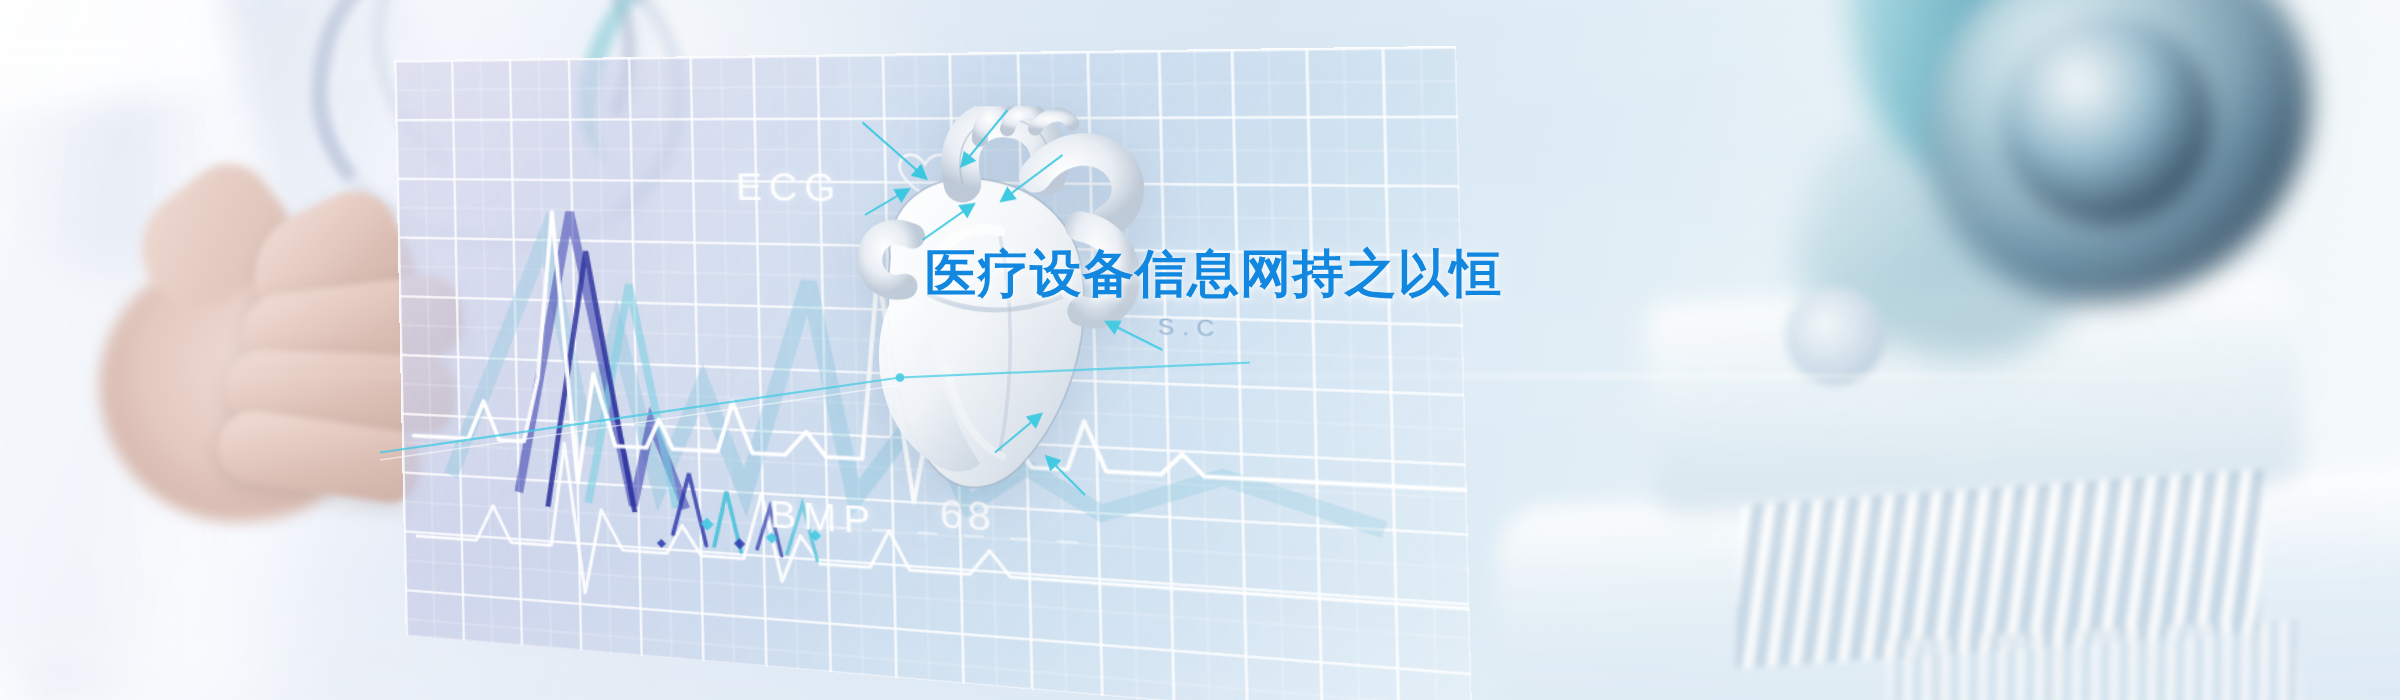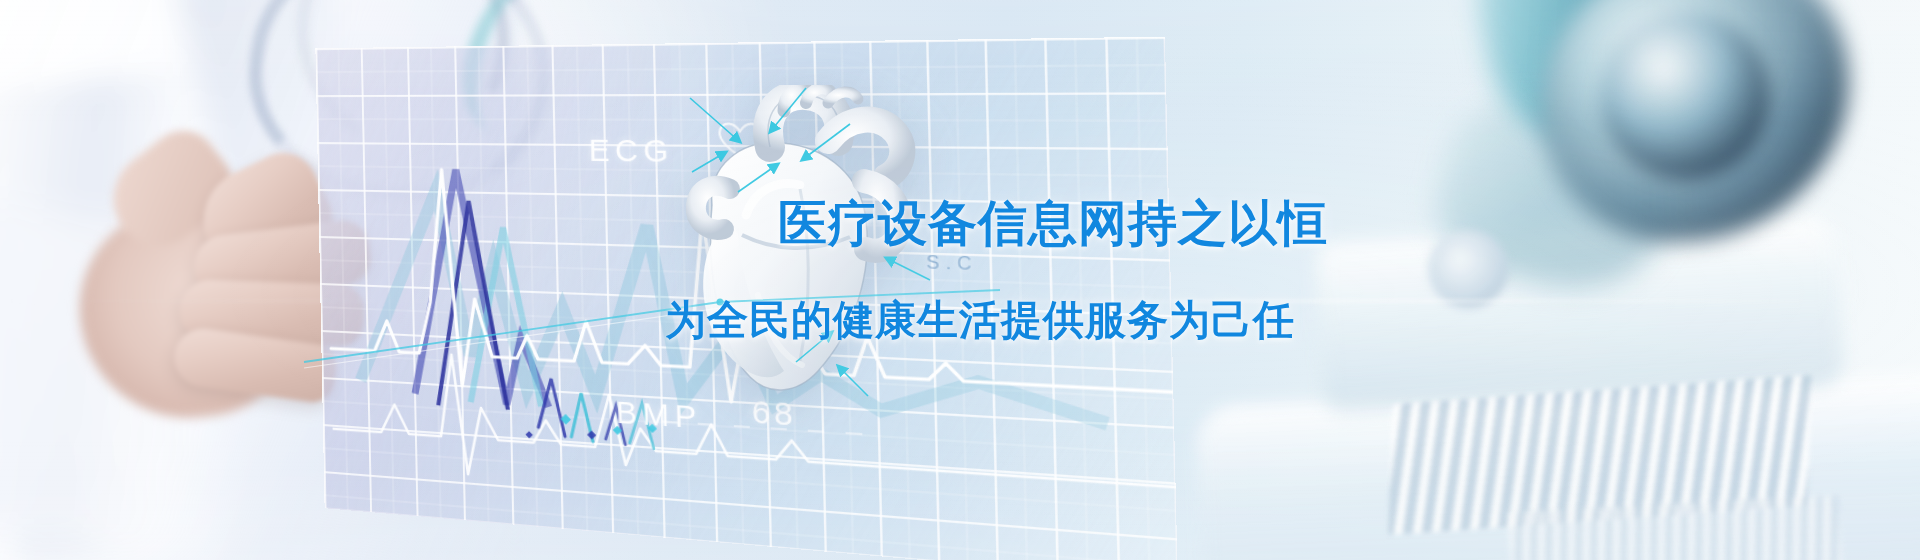--- a/index.html
+++ b/index.html
@@ -332,21 +332,21 @@
     font-weight:bold;
     color:#1187df;
     letter-spacing:1px;
     white-space:nowrap;
     line-height:1.18;
     text-shadow:
       0 0 1px rgba(255,255,255,0.55),
       0 2px 5px rgba(255,255,255,0.75),
       0 0 16px rgba(255,255,255,0.45);
   }
-  .headline-1 { font-size:49px;margin-left:38px; }
+  .headline-1 { font-size:41px; }
   .headline-2 { font-size:41px; margin-top:43px; margin-left:-75px; }
 
   
   .haze {
     position:absolute; inset:0;
     background:
       radial-gradient(ellipse at 62% 52%, rgba(255,255,255,0.12) 0%, rgba(255,255,255,0) 58%),
       linear-gradient(180deg, rgba(255,255,255,0.10) 0%, rgba(255,255,255,0) 22%, rgba(255,255,255,0) 78%, rgba(255,255,255,0.14) 100%);
     pointer-events:none;
   }
@@ -520,17 +520,16 @@
   <div class="connector">
     <svg viewBox="0 0 700 130">
       <path d="M4 112 L420 52 L700 40" fill="none" stroke="rgba(60,200,225,0.75)" stroke-width="1.8"></path>
       <path d="M4 118 L420 58" fill="none" stroke="rgba(255,255,255,0.55)" stroke-width="1.2"></path>
       <circle cx="420" cy="52" r="3.5" fill="rgba(60,200,225,0.9)"></circle>
     </svg>
   </div>
 
   <div class="headlines">
     <div class="headline headline-1">医疗设备信息网持之以恒</div>
-    <div class="headline headline-2">为全民的健康生活提供服务为己任</div>
   </div>
 
   <div class="haze"></div>
 </div>
 
 </body></html>

